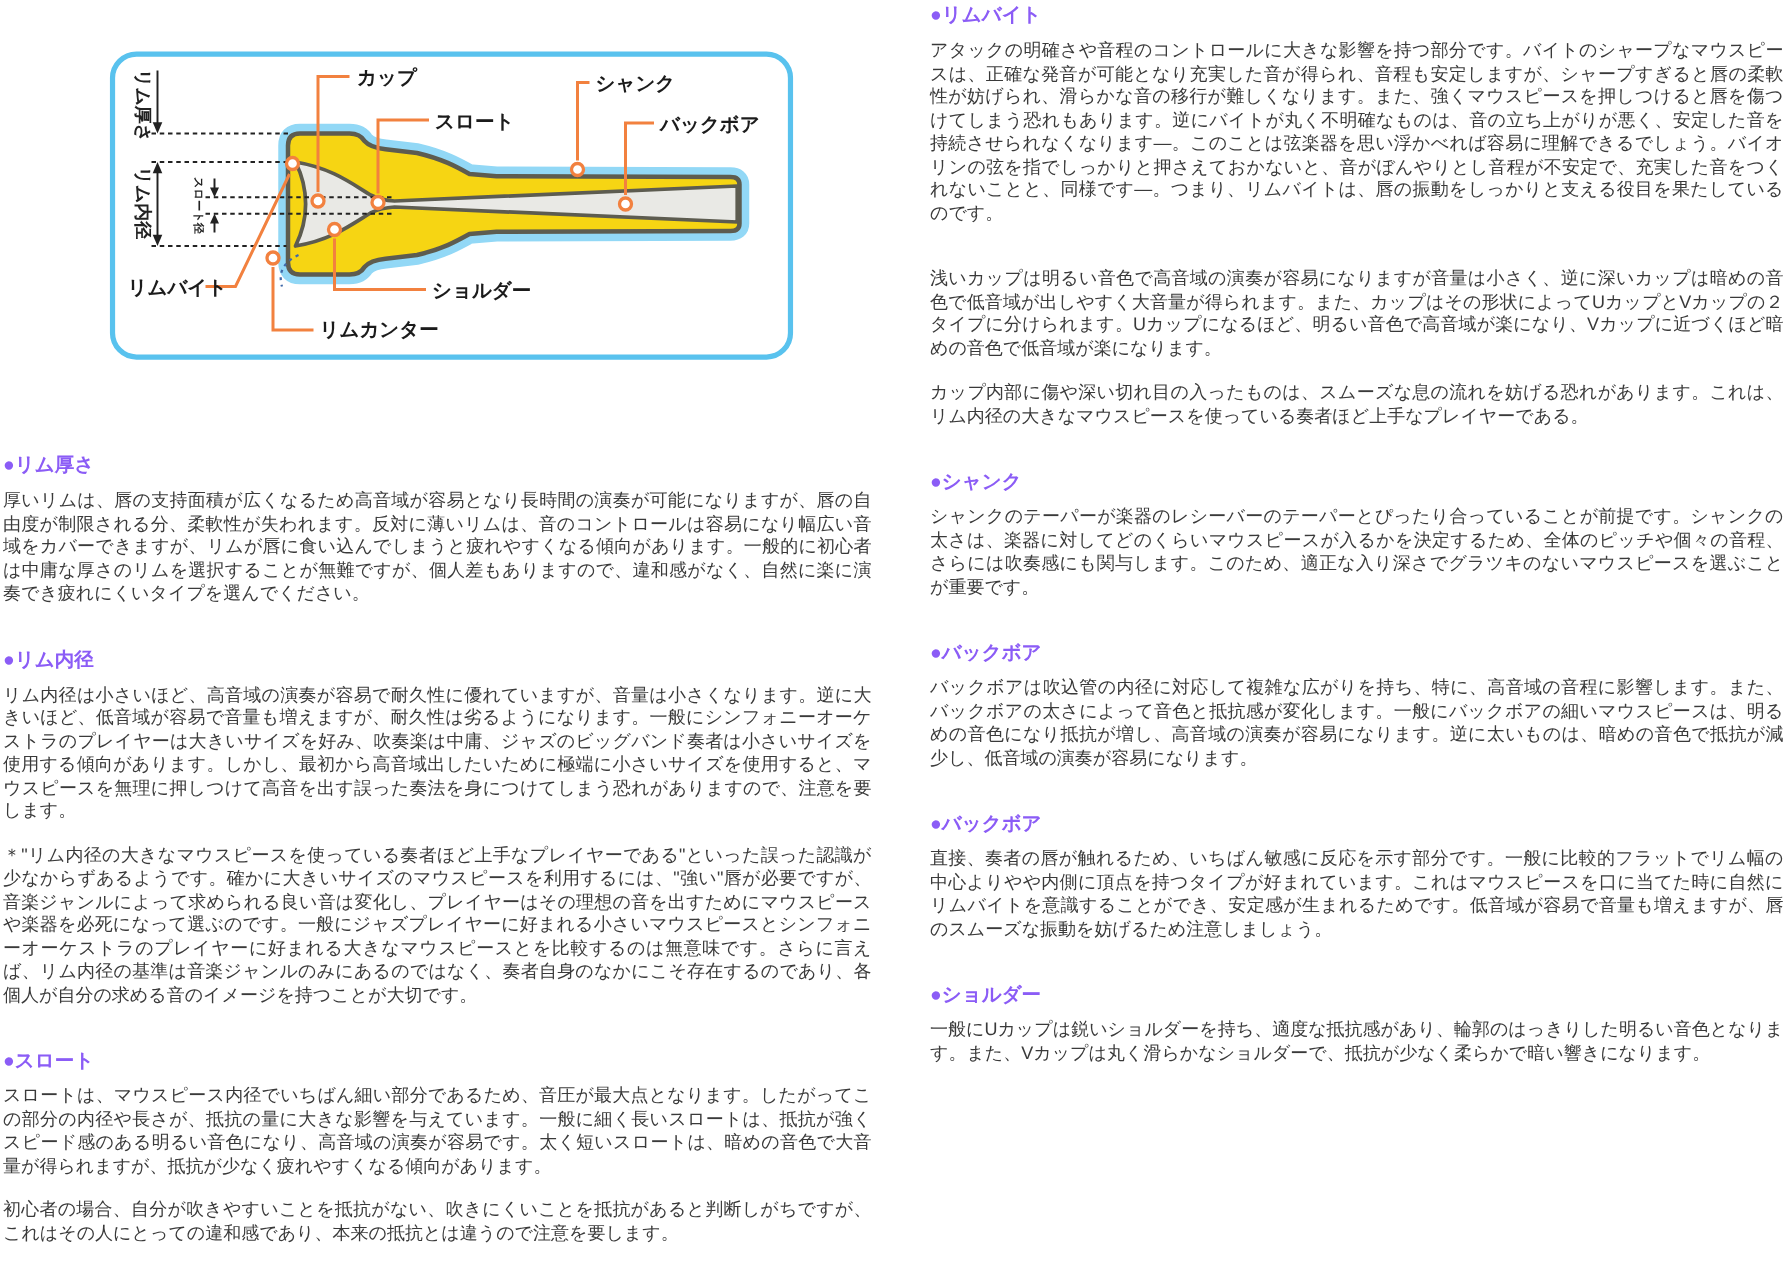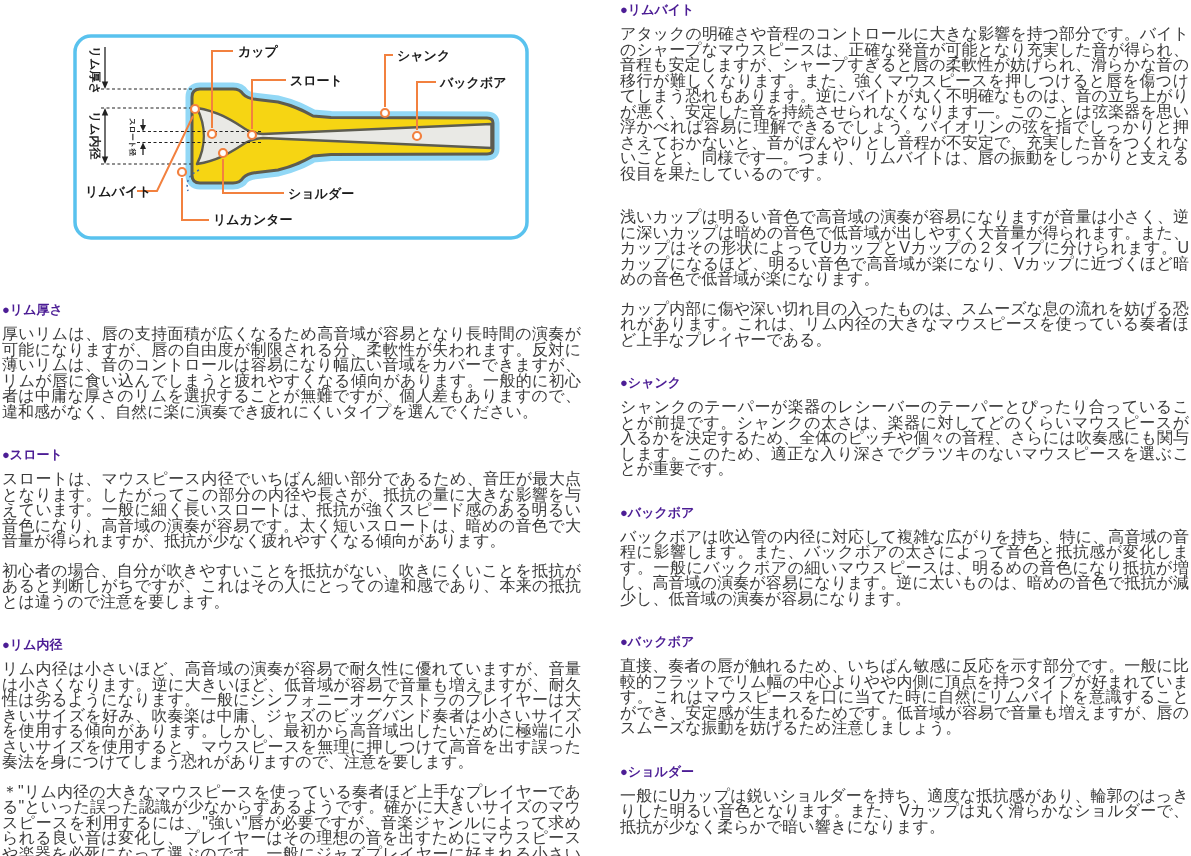--- a/index.html
+++ b/index.html
@@ -12,25 +12,25 @@
   }
   .diagram-box{
     position:absolute;left:73px;top:34px;width:456px;height:206px;
   }
   .diagram-box svg{display:block;width:456px;height:206px;}
   .col{position:absolute;}
   .col-left{left:2px;top:254px;width:579px;margin-top:48px;}
   .col-right{left:620px;top:2px;width:569px;}
   .doc-section{margin:0 0 28px 0;}
   .sec-title{
-    font-size:13px;font-weight:bold;color:#4c1d95;
+    font-size:13px;font-weight:bold;color:#8b5cf6;
     margin:0 0 8px 0;line-height:16px;
   }
   .sec-para{
-    font-size:16px;line-height:15.5px;color:#3a3a3a;
+    font-size:12px;line-height:15.5px;color:#3a3a3a;
     margin:0 0 14px 0;text-align:justify;
   }
   .diagram-part-label{font-size:13px;font-weight:bold;fill:#1b1b1b;}
   .diagram-dim-label{font-size:12px;font-weight:bold;fill:#222222;}
   .diagram-dim-label-sm{font-size:7.5px;font-weight:bold;fill:#222222;}
 </style>
 </head>
 <body>
 
 <div class="page">
@@ -103,28 +103,28 @@
       <text class="diagram-part-label" x="215" y="164">ショルダー</text>
     </svg>
   </div>
 
   <div id="col-left" class="col col-left">
       <section class="doc-section">
         <h2 class="sec-title">●リム厚さ</h2>
         <p class="sec-para">厚いリムは、唇の支持面積が広くなるため高音域が容易となり長時間の演奏が可能になりますが、唇の自由度が制限される分、柔軟性が失われます。反対に薄いリムは、音のコントロールは容易になり幅広い音域をカバーできますが、リムが唇に食い込んでしまうと疲れやすくなる傾向があります。一般的に初心者は中庸な厚さのリムを選択することが無難ですが、個人差もありますので、違和感がなく、自然に楽に演奏でき疲れにくいタイプを選んでください。</p>
       </section>
       <section class="doc-section">
+        <h2 class="sec-title">●リム内径</h2>
+        <p class="sec-para">リム内径は小さいほど、高音域の演奏が容易で耐久性に優れていますが、音量は小さくなります。逆に大きいほど、低音域が容易で音量も増えますが、耐久性は劣るようになります。一般にシンフォニーオーケストラのプレイヤーは大きいサイズを好み、吹奏楽は中庸、ジャズのビッグバンド奏者は小さいサイズを使用する傾向があります。しかし、最初から高音域出したいために極端に小さいサイズを使用すると、マウスピースを無理に押しつけて高音を出す誤った奏法を身につけてしまう恐れがありますので、注意を要します。</p>
+        <p class="sec-para">＊"リム内径の大きなマウスピースを使っている奏者ほど上手なプレイヤーである"といった誤った認識が少なからずあるようです。確かに大きいサイズのマウスピースを利用するには、"強い"唇が必要ですが、音楽ジャンルによって求められる良い音は変化し、プレイヤーはその理想の音を出すためにマウスピースや楽器を必死になって選ぶのです。一般にジャズプレイヤーに好まれる小さいマウスピースとシンフォニーオーケストラのプレイヤーに好まれる大きなマウスピースとを比較するのは無意味です。さらに言えば、リム内径の基準は音楽ジャンルのみにあるのではなく、奏者自身のなかにこそ存在するのであり、各個人が自分の求める音のイメージを持つことが大切です。</p>
+      </section>
+      <section class="doc-section">
         <h2 class="sec-title">●スロート</h2>
         <p class="sec-para">スロートは、マウスピース内径でいちばん細い部分であるため、音圧が最大点となります。したがってこの部分の内径や長さが、抵抗の量に大きな影響を与えています。一般に細く長いスロートは、抵抗が強くスピード感のある明るい音色になり、高音域の演奏が容易です。太く短いスロートは、暗めの音色で大音量が得られますが、抵抗が少なく疲れやすくなる傾向があります。</p>
         <p class="sec-para">初心者の場合、自分が吹きやすいことを抵抗がない、吹きにくいことを抵抗があると判断しがちですが、これはその人にとっての違和感であり、本来の抵抗とは違うので注意を要します。</p>
-      </section>
-      <section class="doc-section">
-        <h2 class="sec-title">●リム内径</h2>
-        <p class="sec-para">リム内径は小さいほど、高音域の演奏が容易で耐久性に優れていますが、音量は小さくなります。逆に大きいほど、低音域が容易で音量も増えますが、耐久性は劣るようになります。一般にシンフォニーオーケストラのプレイヤーは大きいサイズを好み、吹奏楽は中庸、ジャズのビッグバンド奏者は小さいサイズを使用する傾向があります。しかし、最初から高音域出したいために極端に小さいサイズを使用すると、マウスピースを無理に押しつけて高音を出す誤った奏法を身につけてしまう恐れがありますので、注意を要します。</p>
-        <p class="sec-para">＊"リム内径の大きなマウスピースを使っている奏者ほど上手なプレイヤーである"といった誤った認識が少なからずあるようです。確かに大きいサイズのマウスピースを利用するには、"強い"唇が必要ですが、音楽ジャンルによって求められる良い音は変化し、プレイヤーはその理想の音を出すためにマウスピースや楽器を必死になって選ぶのです。一般にジャズプレイヤーに好まれる小さいマウスピースとシンフォニーオーケストラのプレイヤーに好まれる大きなマウスピースとを比較するのは無意味です。さらに言えば、リム内径の基準は音楽ジャンルのみにあるのではなく、奏者自身のなかにこそ存在するのであり、各個人が自分の求める音のイメージを持つことが大切です。</p>
       </section>
     </div>
   <div id="col-right" class="col col-right">
       <section class="doc-section">
         <h2 class="sec-title">●リムバイト</h2>
         <p class="sec-para">アタックの明確さや音程のコントロールに大きな影響を持つ部分です。バイトのシャープなマウスピースは、正確な発音が可能となり充実した音が得られ、音程も安定しますが、シャープすぎると唇の柔軟性が妨げられ、滑らかな音の移行が難しくなります。また、強くマウスピースを押しつけると唇を傷つけてしまう恐れもあります。逆にバイトが丸く不明確なものは、音の立ち上がりが悪く、安定した音を持続させられなくなります―。このことは弦楽器を思い浮かべれば容易に理解できるでしょう。バイオリンの弦を指でしっかりと押さえておかないと、音がぼんやりとし音程が不安定で、充実した音をつくれないことと、同様です―。つまり、リムバイトは、唇の振動をしっかりと支える役目を果たしているのです。</p>
       </section>
       <section class="doc-section">
         <p class="sec-para">浅いカップは明るい音色で高音域の演奏が容易になりますが音量は小さく、逆に深いカップは暗めの音色で低音域が出しやすく大音量が得られます。また、カップはその形状によってUカップとVカップの２タイプに分けられます。Uカップになるほど、明るい音色で高音域が楽になり、Vカップに近づくほど暗めの音色で低音域が楽になります。</p>
         <p class="sec-para">カップ内部に傷や深い切れ目の入ったものは、スムーズな息の流れを妨げる恐れがあります。これは、リム内径の大きなマウスピースを使っている奏者ほど上手なプレイヤーである。</p>

